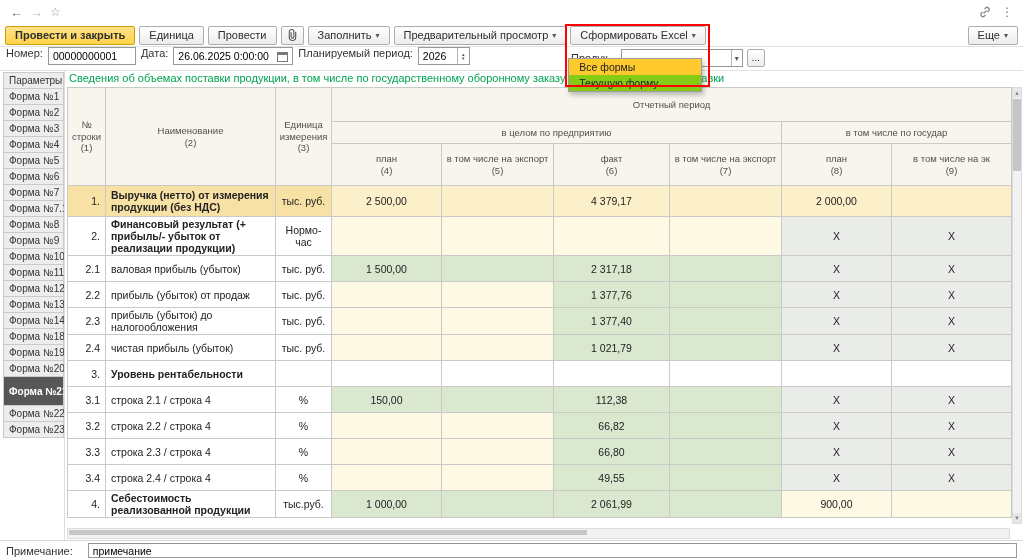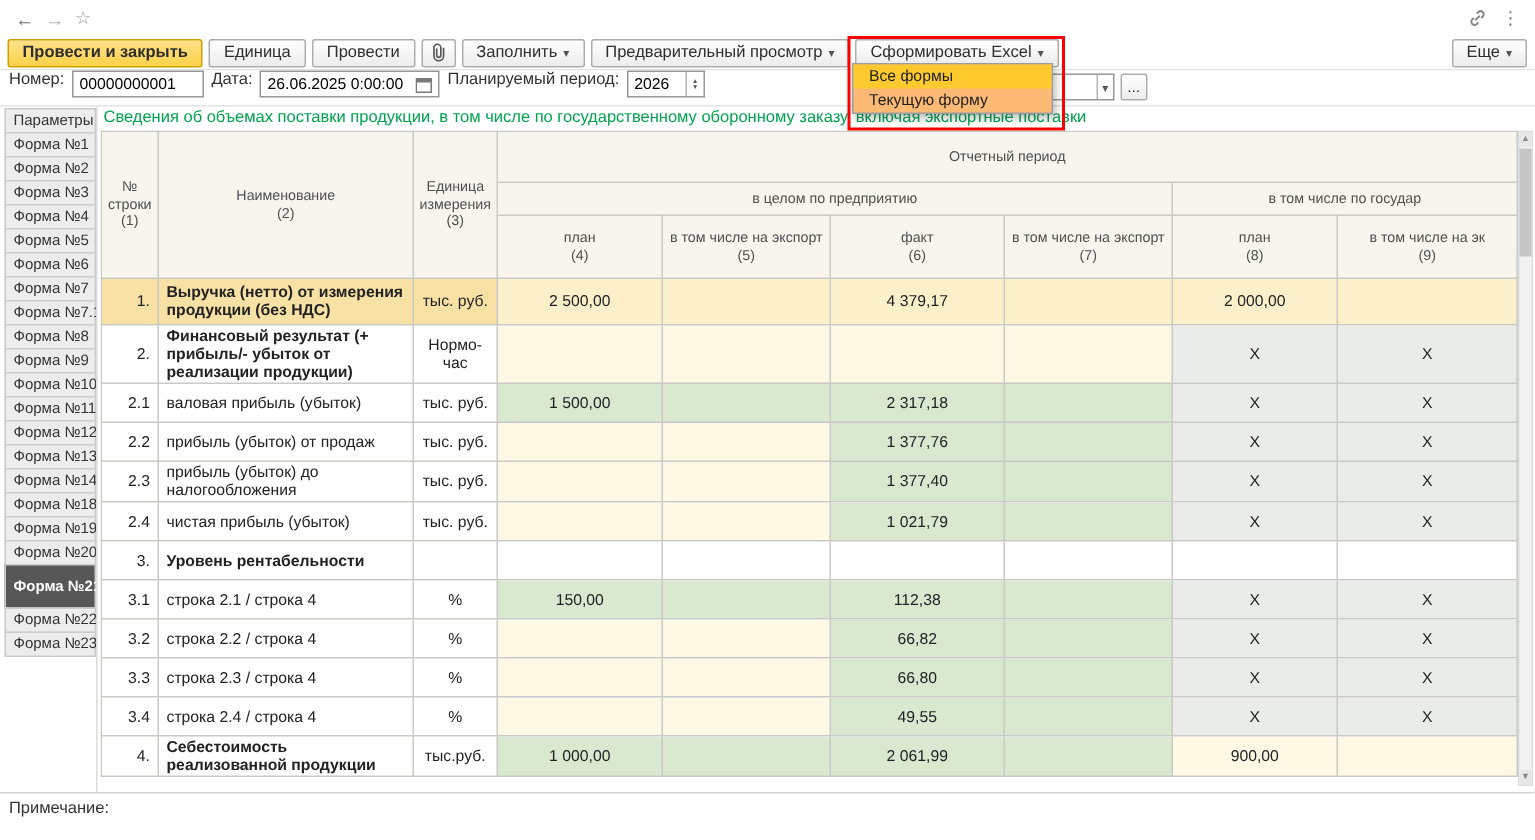--- a/index.html
+++ b/index.html
@@ -17,21 +17,21 @@
 
   
   .toolbar{position:absolute;top:24px;left:0;right:0;height:22px;display:flex;align-items:center;gap:4px;padding:0 5px;border-bottom:1px solid #e2e2e2;background:#fff}
   .btn{height:19px;display:inline-flex;align-items:center;gap:4px;padding:0 9px;background:linear-gradient(#ffffff,#ececec);
        border:1px solid #adadad;border-radius:2px;font-family:"Liberation Sans",sans-serif;font-size:11px;color:#2e2e2e;cursor:pointer;white-space:nowrap}
   .btn.primary{background:linear-gradient(#ffe289,#ffd24b);border-color:#cda200;font-weight:bold}
   .caret{font-size:8px;color:#555}
   .icon-btn{padding:0 5px}
   .flex-spacer{flex:1}
   .excel-wrap{position:relative}
-  .menu{position:absolute;top:16px;left:-2px;width:132px;background:#fdba74;border:1px solid #9c9c9c;box-shadow:2px 3px 5px rgba(0,0,0,.25);z-index:30}
+  .menu{position:absolute;top:32px;left:-2px;width:132px;background:#84cc16;border:1px solid #9c9c9c;box-shadow:2px 3px 5px rgba(0,0,0,.25);z-index:30}
   .menu-item{height:16px;display:flex;align-items:center;padding:0 10px;font-size:10.5px;color:#222;cursor:pointer}
   .menu-item.selected{background:#ffca2e}
   .red-box{position:absolute;left:-5px;top:-2px;width:141px;height:59px;border:2px solid #fe0000;z-index:40;pointer-events:none}
 
   
   .fields{position:absolute;top:47px;left:0;right:0;height:22px;display:flex;gap:5px;padding:0 6px;background:#fff}
   .flabel{font-size:11px;color:#333;white-space:nowrap}
   .input{display:inline-flex;align-items:center;height:18px;border:1px solid #979797;background:#fff;padding:0 4px;font-size:10.5px;color:#000;box-sizing:border-box}
   .w-num{width:88px}
   .w-date{width:120px;justify-content:space-between}
@@ -75,21 +75,21 @@
 
   
   .vscroll{position:absolute;right:1px;top:0;height:437px;width:10px;background:#f2f2f2;border:1px solid #dcdcdc;box-sizing:border-box;display:flex;flex-direction:column;align-items:center}
   .varrow{font-size:6px;color:#888;height:10px;width:100%;display:flex;align-items:center;justify-content:center;background:#e7e7e7}
   .varrow.bottom{margin-top:auto}
   .vthumb{width:8px;height:72px;background:#c6c6c6;margin-top:1px;border-radius:1px}
   .hscroll{position:absolute;left:2px;right:13px;bottom:1px;height:9px;background:#f2f2f2;border:1px solid #dcdcdc}
   .hthumb{position:absolute;left:1px;top:1px;height:5px;width:55%;background:#c6c6c6;border-radius:1px}
 
   
-  .footer{position:absolute;left:0;right:0;bottom:12px;height:20px;border-top:1px solid #d5d5d5;display:flex;align-items:center;gap:15px;padding:0 6px;background:#fff;box-sizing:border-box}
+  .footer{position:absolute;left:0;right:0;bottom:0;height:20px;border-top:1px solid #d5d5d5;display:flex;align-items:center;gap:15px;padding:0 6px;background:#fff;box-sizing:border-box}
   .note-input{flex:1;height:15px}
 </style>
 </head>
 <body>
 
 <div class="titlebar">
   <span class="nav">←</span>
   <span class="nav fwd">→</span>
   <span class="star">☆</span>
   <span class="tb-right">
@@ -383,13 +383,16 @@
       </div>
     </div>
     <div class="hscroll">
       <div class="hthumb"></div>
     </div>
   </div>
 </div>
 
 <div class="footer">
   <span class="flabel">Примечание:</span>
+  <span class="input note-input">
+    <span>примечание</span>
+  </span>
 </div>
 
 </body></html>

